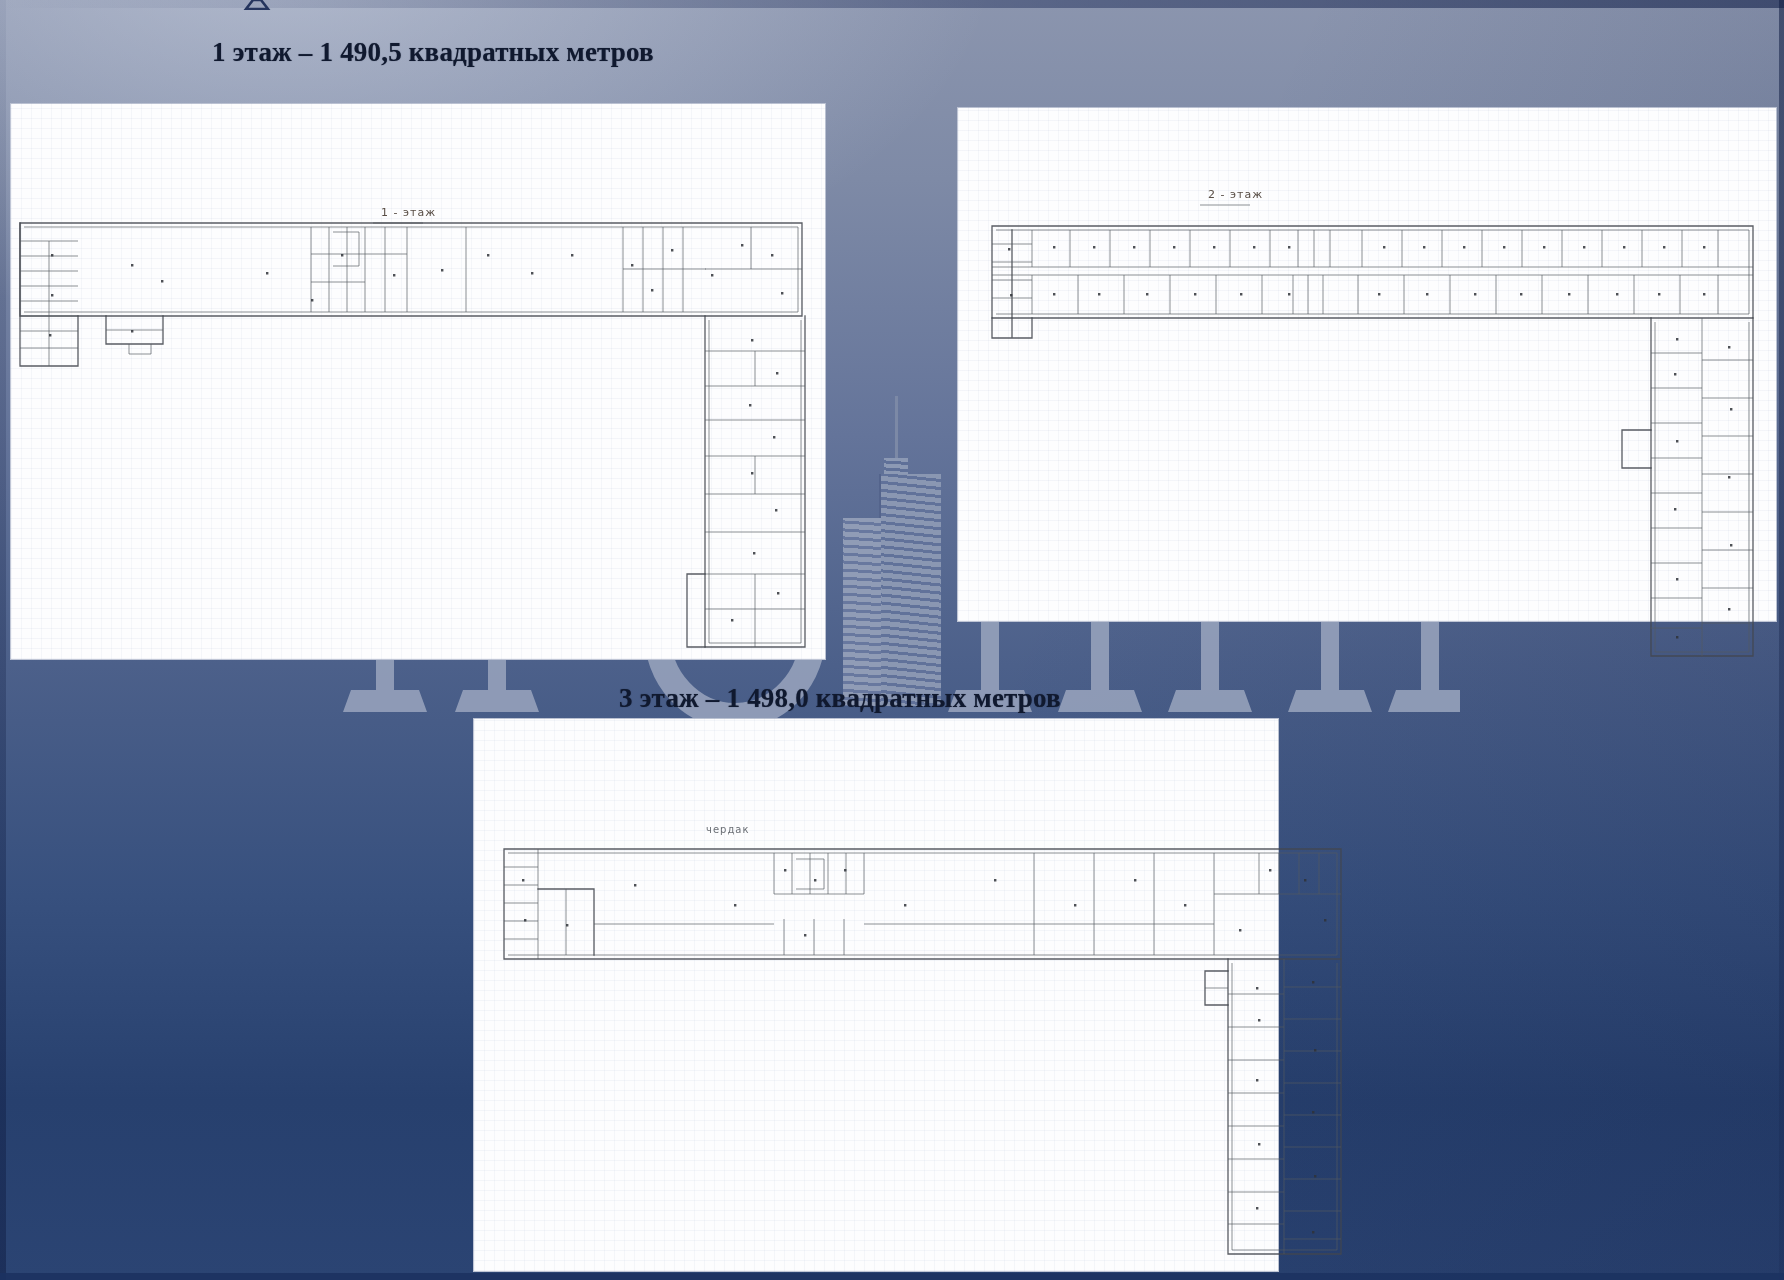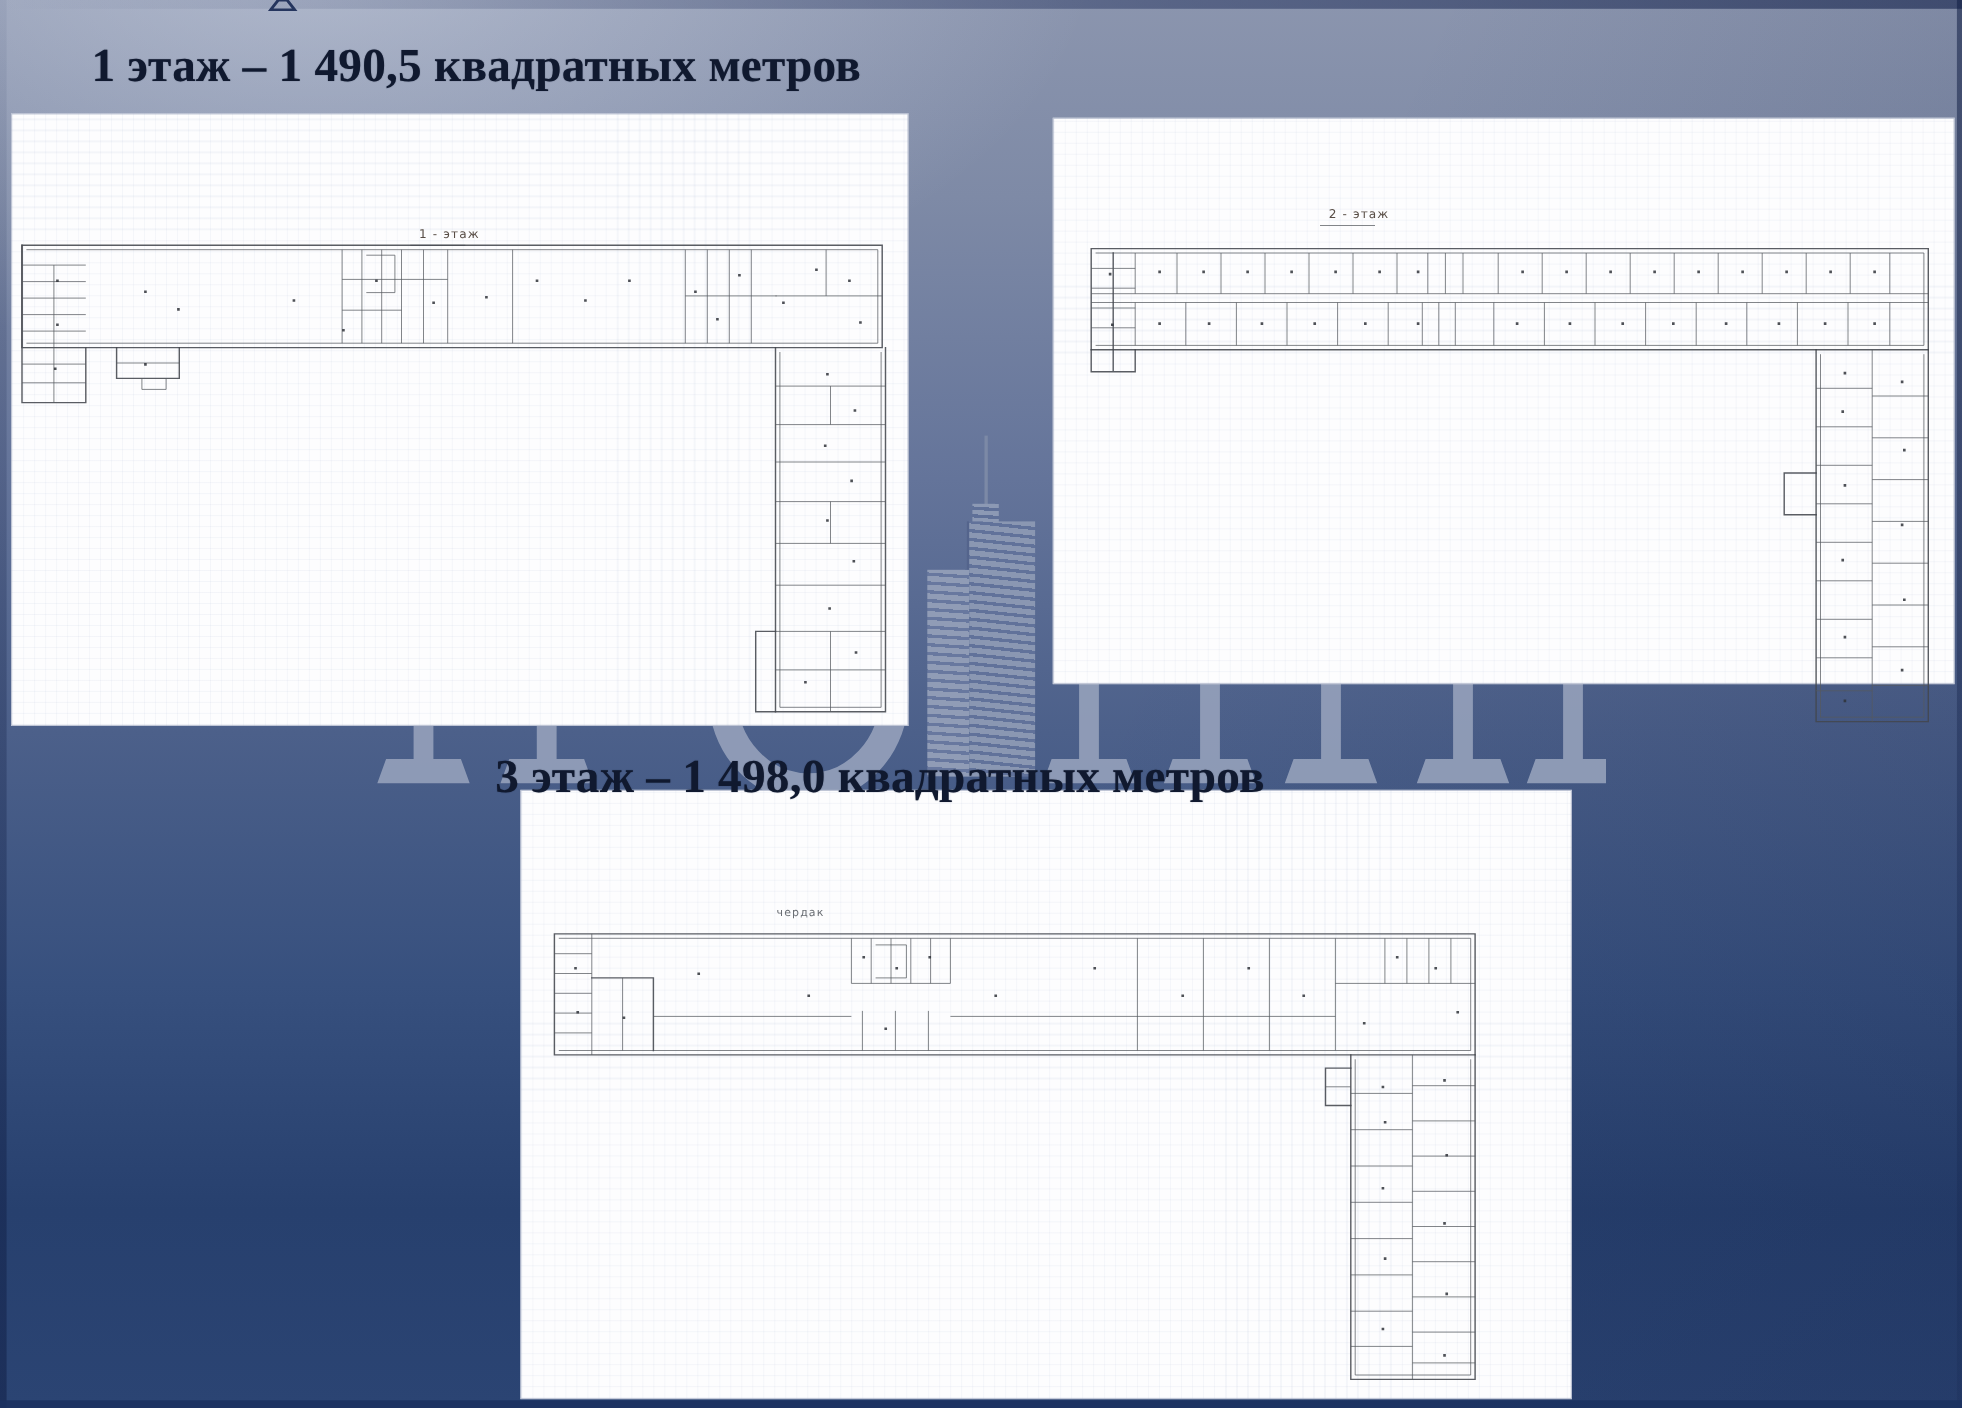--- a/index.html
+++ b/index.html
@@ -12,21 +12,21 @@
       linear-gradient(180deg,#8b95ae 0%,#7e8aa6 14%,#64749a 34%,#4c608a 52%,#37507e 70%,#27406e 86%,#2b4473 100%);
   }
   .edge{position:absolute;pointer-events:none;}
   .edge-top{left:0;top:0;width:100%;height:8px;background:linear-gradient(90deg,rgba(25,40,85,0) 0%,rgba(25,40,85,.45) 60%,rgba(20,34,75,.6) 100%);}
   .edge-bottom{left:0;bottom:0;width:100%;height:7px;background:#1c3260;opacity:.9;}
   .edge-left{left:0;top:0;width:6px;height:100%;background:linear-gradient(180deg,rgba(20,35,80,.05),rgba(15,28,66,.5));}
   .edge-right{right:0;top:0;width:5px;height:100%;background:linear-gradient(180deg,rgba(15,28,66,.55),rgba(15,28,66,.15));}
 
   .slide-title{
     position:absolute;transform:translateX(-50%);
-    font-weight:bold;font-size:43px;line-height:1.05;white-space:nowrap;
+    font-weight:bold;font-size:27px;line-height:1.05;white-space:nowrap;
     color:#10192f;letter-spacing:.2px;
     text-shadow:0 0 1px rgba(16,25,47,.55);
     z-index:6;
   }
   .panel{
     position:absolute;background:#fdfdfe;z-index:4;
     border:1px solid rgba(140,152,178,.55);box-sizing:border-box;
     background-image:
       repeating-linear-gradient(0deg, rgba(130,150,190,.08) 0 1px, rgba(0,0,0,0) 1px 10px),
       repeating-linear-gradient(90deg, rgba(130,150,190,.07) 0 1px, rgba(0,0,0,0) 1px 10px);
@@ -78,21 +78,21 @@
   </svg>
 
   <div id="tower">
     <div class="t-antenna"></div>
     <div class="t-cap"></div>
     <div class="t-right"></div>
     <div class="t-left"></div>
   </div>
 
   <div class="slide-title" style="left:433px;top:38px;">1 этаж – 1 490,5 квадратных метров</div>
-  <div class="slide-title" style="left:800px;top:684px;">3 этаж – 1 498,0 квадратных метров</div>
+  <div class="slide-title" style="left:840px;top:684px;">3 этаж – 1 498,0 квадратных метров</div>
 
   <div class="panel" style="left:10px;top:103px;width:816px;height:557px;">
     <svg width="816" height="557" viewBox="0 0 816 557">
       <text class="plan-label" x="370" y="112">1 - этаж</text>
       <path class="plan-thin" d="M362 119H412"></path>
 
       <path class="plan-walls" d="M9 119H791V212H9Z"></path>
       <path class="plan-thin" d="M13 123H787V208H13"></path>
 
       <path class="plan-walls" d="M9 119V262H67V212"></path>
@@ -130,21 +130,21 @@
 
       <path class="plan-walls" d="M693 210V548H795V210"></path>
       <path class="plan-thin" d="M697 214V544H791V214"></path>
       <path class="plan-thin" d="M744 210V548M693 245H744M693 280H744M693 315H744M693 350H744M693 385H744M693 420H744M693 455H744M693 490H744M693 520H744M744 252H795M744 290H795M744 328H795M744 366H795M744 404H795M744 442H795M744 480H795M744 515H795"></path>
       <path class="plan-walls" d="M664 322H693M664 322V360H693"></path>
 
       <path class="plan-specks" d="M95 138h2.4v2.4h-2.4zM135 138h2.4v2.4h-2.4zM175 138h2.4v2.4h-2.4zM215 138h2.4v2.4h-2.4zM255 138h2.4v2.4h-2.4zM295 138h2.4v2.4h-2.4zM330 138h2.4v2.4h-2.4zM425 138h2.4v2.4h-2.4zM465 138h2.4v2.4h-2.4zM505 138h2.4v2.4h-2.4zM545 138h2.4v2.4h-2.4zM585 138h2.4v2.4h-2.4zM625 138h2.4v2.4h-2.4zM665 138h2.4v2.4h-2.4zM705 138h2.4v2.4h-2.4zM745 138h2.4v2.4h-2.4zM95 185h2.4v2.4h-2.4zM140 185h2.4v2.4h-2.4zM188 185h2.4v2.4h-2.4zM236 185h2.4v2.4h-2.4zM282 185h2.4v2.4h-2.4zM330 185h2.4v2.4h-2.4zM420 185h2.4v2.4h-2.4zM468 185h2.4v2.4h-2.4zM516 185h2.4v2.4h-2.4zM562 185h2.4v2.4h-2.4zM610 185h2.4v2.4h-2.4zM658 185h2.4v2.4h-2.4zM700 185h2.4v2.4h-2.4zM745 185h2.4v2.4h-2.4zM718 230h2.4v2.4h-2.4zM770 238h2.4v2.4h-2.4zM716 265h2.4v2.4h-2.4zM772 300h2.4v2.4h-2.4zM718 332h2.4v2.4h-2.4zM770 368h2.4v2.4h-2.4zM716 400h2.4v2.4h-2.4zM772 436h2.4v2.4h-2.4zM718 470h2.4v2.4h-2.4zM770 500h2.4v2.4h-2.4zM718 528h2.4v2.4h-2.4zM50 140h2.4v2.4h-2.4zM52 186h2.4v2.4h-2.4z"></path>
     </svg>
   </div>
 
-  <div class="panel" style="left:473px;top:718px;width:956px;height:554px;">
+  <div class="panel" style="left:473px;top:718px;width:806px;height:554px;">
     <svg width="881" height="554" viewBox="0 0 881 554">
       <text class="plan-label-gray" x="232" y="114">чердак</text>
 
       <path class="plan-walls" d="M30 130H867V240H30Z"></path>
       <path class="plan-thin" d="M34 134H863V236H34"></path>
 
       <path class="plan-thin" d="M30 148H64M30 166H64M30 184H64M30 202H64M30 220H64M64 130V240"></path>
       <path class="plan-walls" d="M64 170H120V236"></path>
       <path class="plan-thin" d="M92 170V236"></path>
 

